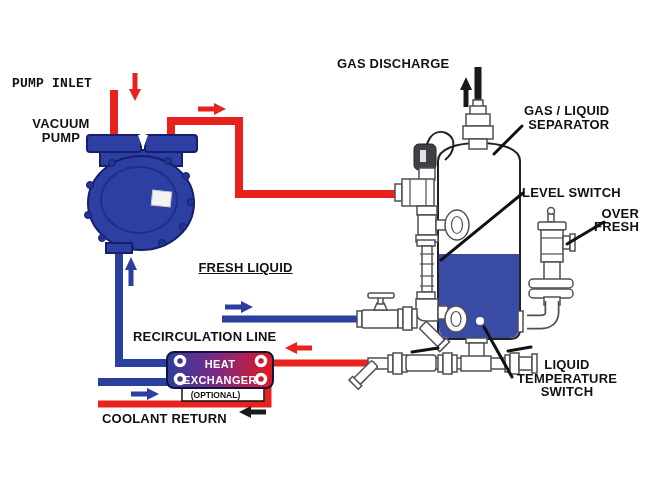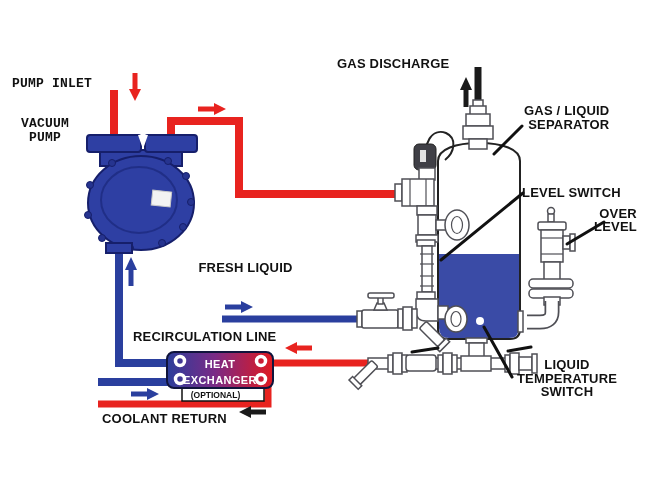--- a/index.html
+++ b/index.html
@@ -212,40 +212,40 @@
   <g>
     <line class="callout" x1="522" y1="126" x2="494" y2="154"></line>
     <line class="callout" x1="523" y1="193" x2="441" y2="260"></line>
     <line class="callout" x1="604" y1="222" x2="567" y2="244"></line>
     <line class="callout" x1="512" y1="377" x2="484" y2="327"></line>
   </g>
 </svg>
 
 <div class="lbl" style="left:12px;top:77px;font-family:Liberation Mono, monospace;">PUMP INLET</div>
 
-<div class="lbl center" style="left:5px;top:117px;width:80px;font-family:Liberation Mono, monospace;">
+<div class="lbl center" style="left:21px;top:117px;width:80px;">
   <div>VACUUM</div>
   <div>PUMP</div>
 </div>
 
 <div class="lbl" style="left:337px;top:57px;">GAS DISCHARGE</div>
 
 <div class="lbl" style="left:524px;top:104px;">
   <div>GAS / LIQUID</div>
   <div>SEPARATOR</div>
 </div>
 
 <div class="lbl" style="left:522px;top:186px;">LEVEL SWITCH</div>
 
 <div class="lbl" style="left:594px;top:207px;line-height:13px;">
   <div>OVER</div>
-  <div>LEVEL</div>
-</div>
-
-<div class="lbl center" style="left:178px;top:260px;width:135px;line-height:15px;">
+  <div>FRESH</div>
+</div>
+
+<div class="lbl center" style="left:178px;top:260px;width:135px;line-height:15px;text-decoration:underline;">
   <div>FRESH LIQUID</div>
 </div>
 
 <div class="lbl" style="left:133px;top:330px;">RECIRCULATION LINE</div>
 
 <div class="hxlbl" style="left:170px;top:358px;width:100px;">
   <div>HEAT</div>
   <div style="margin-top:4px;">EXCHANGER</div>
 </div>
 

